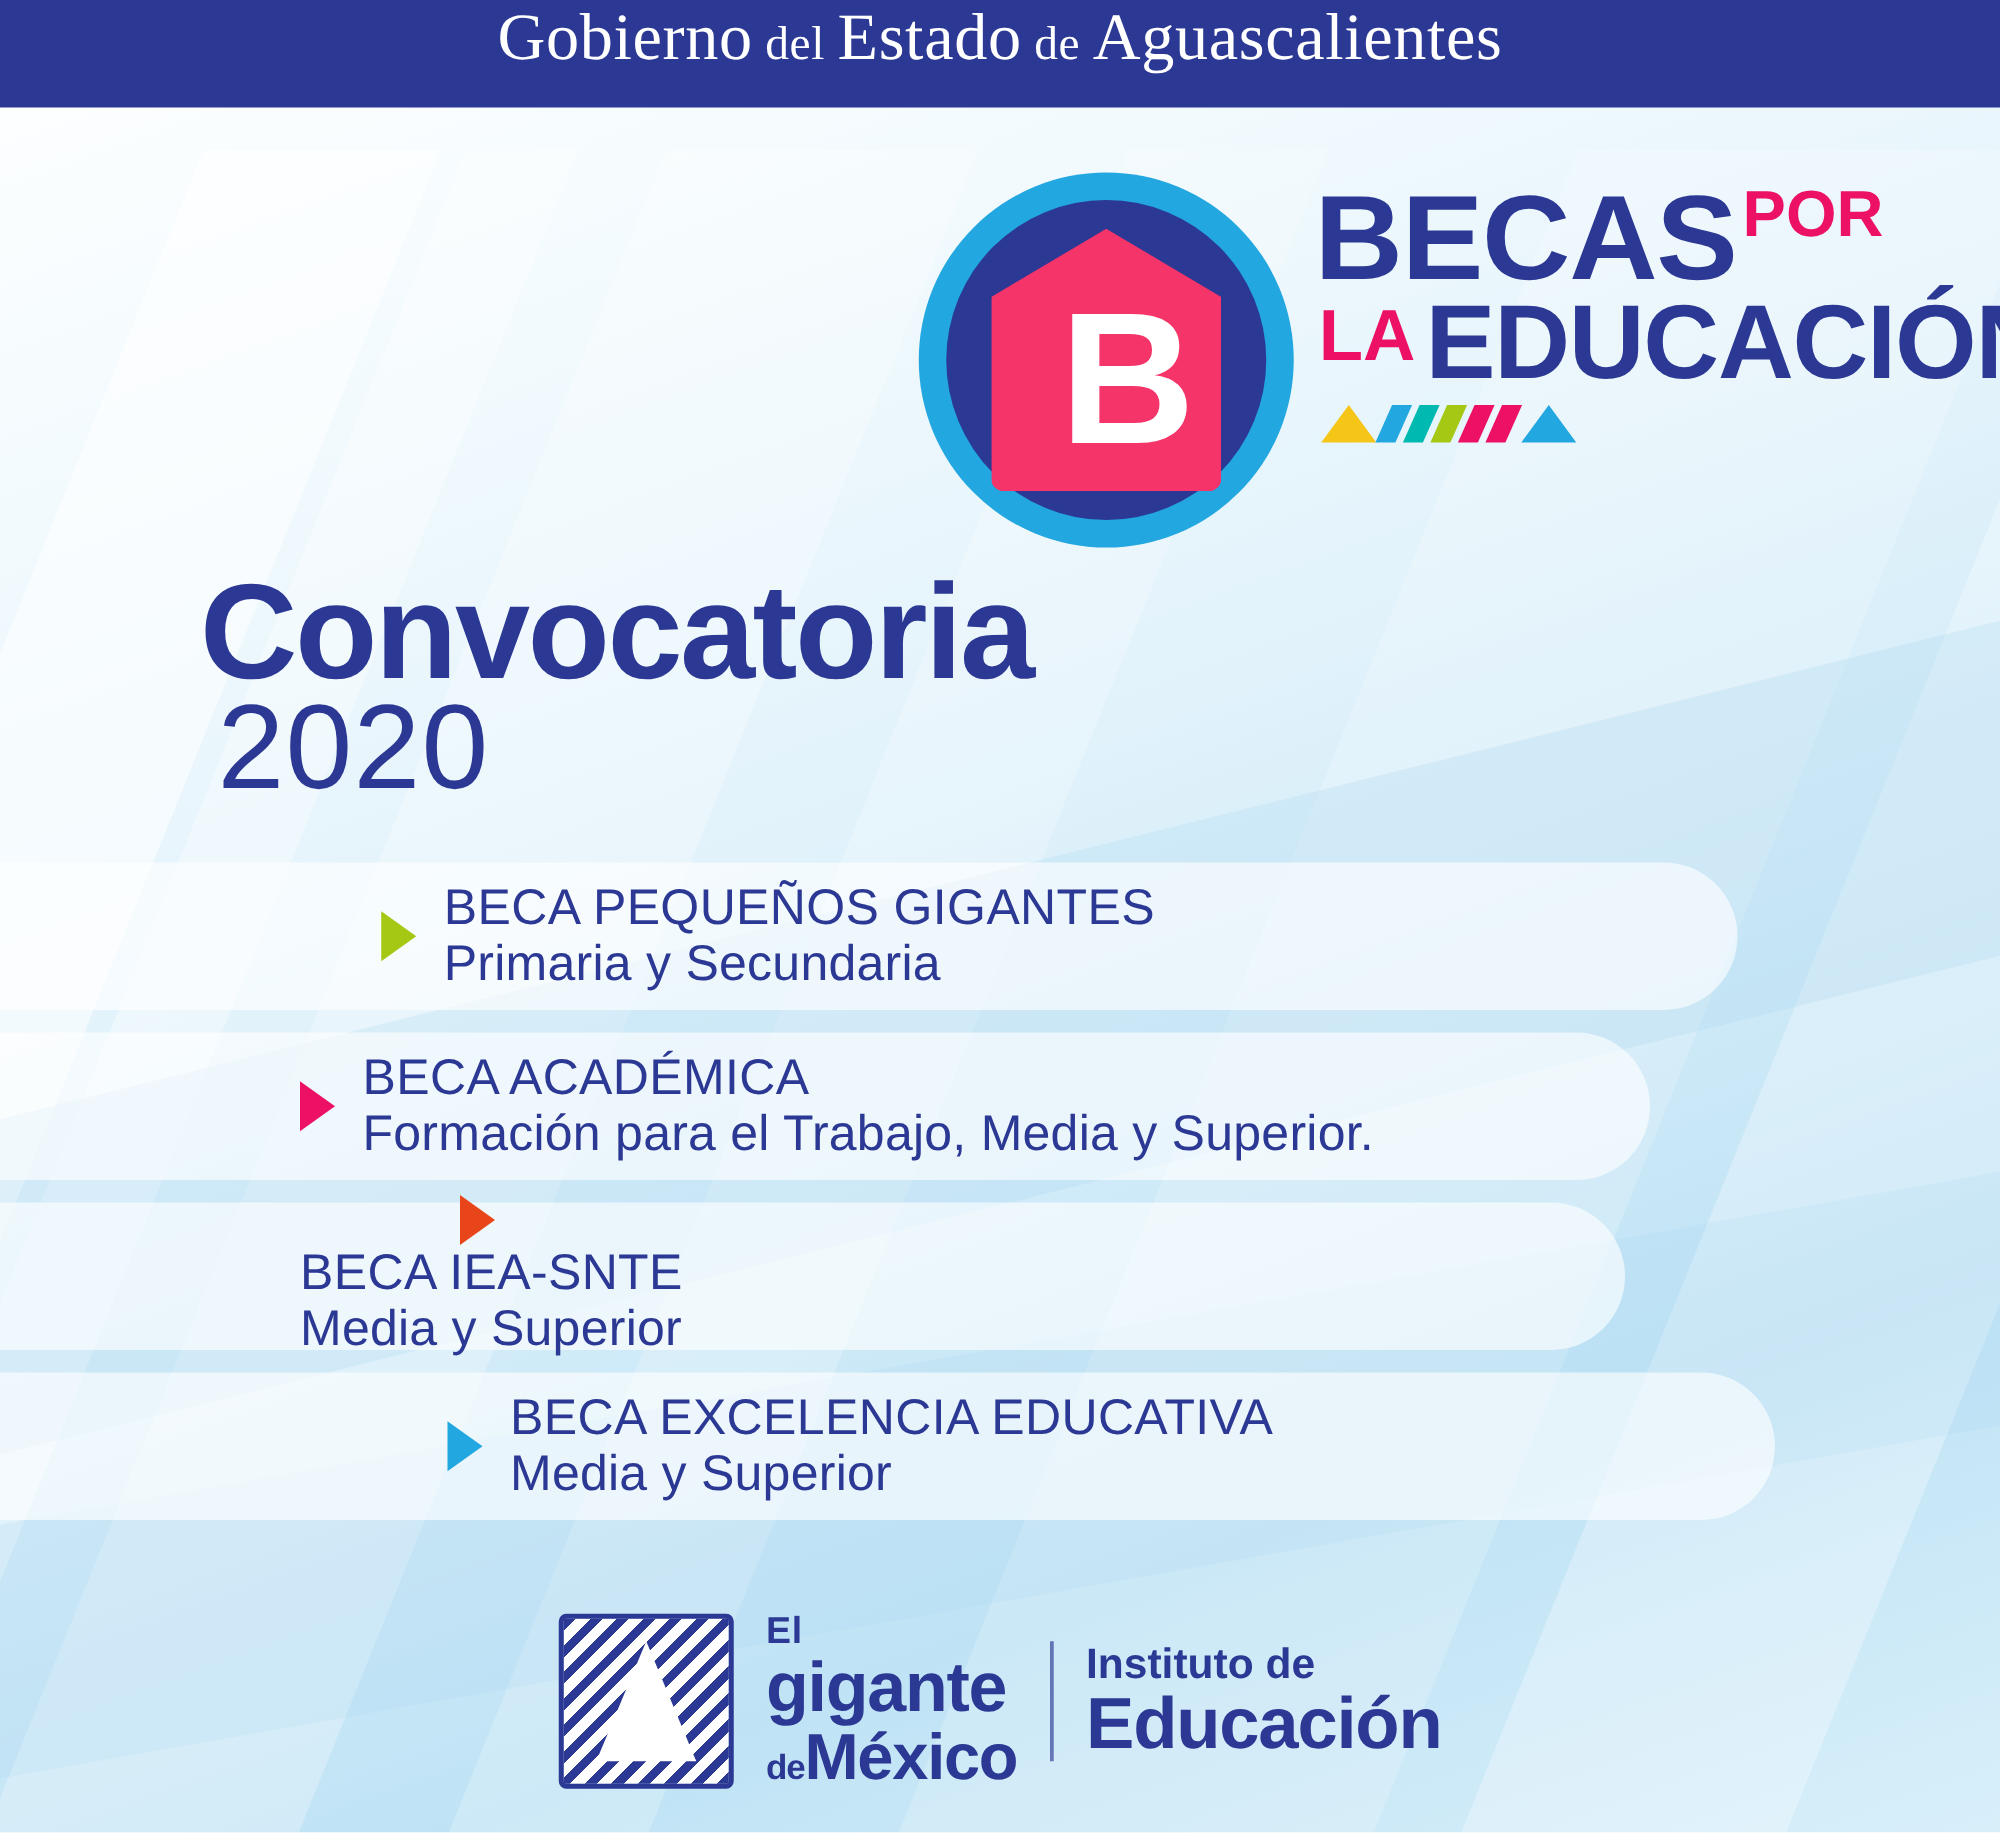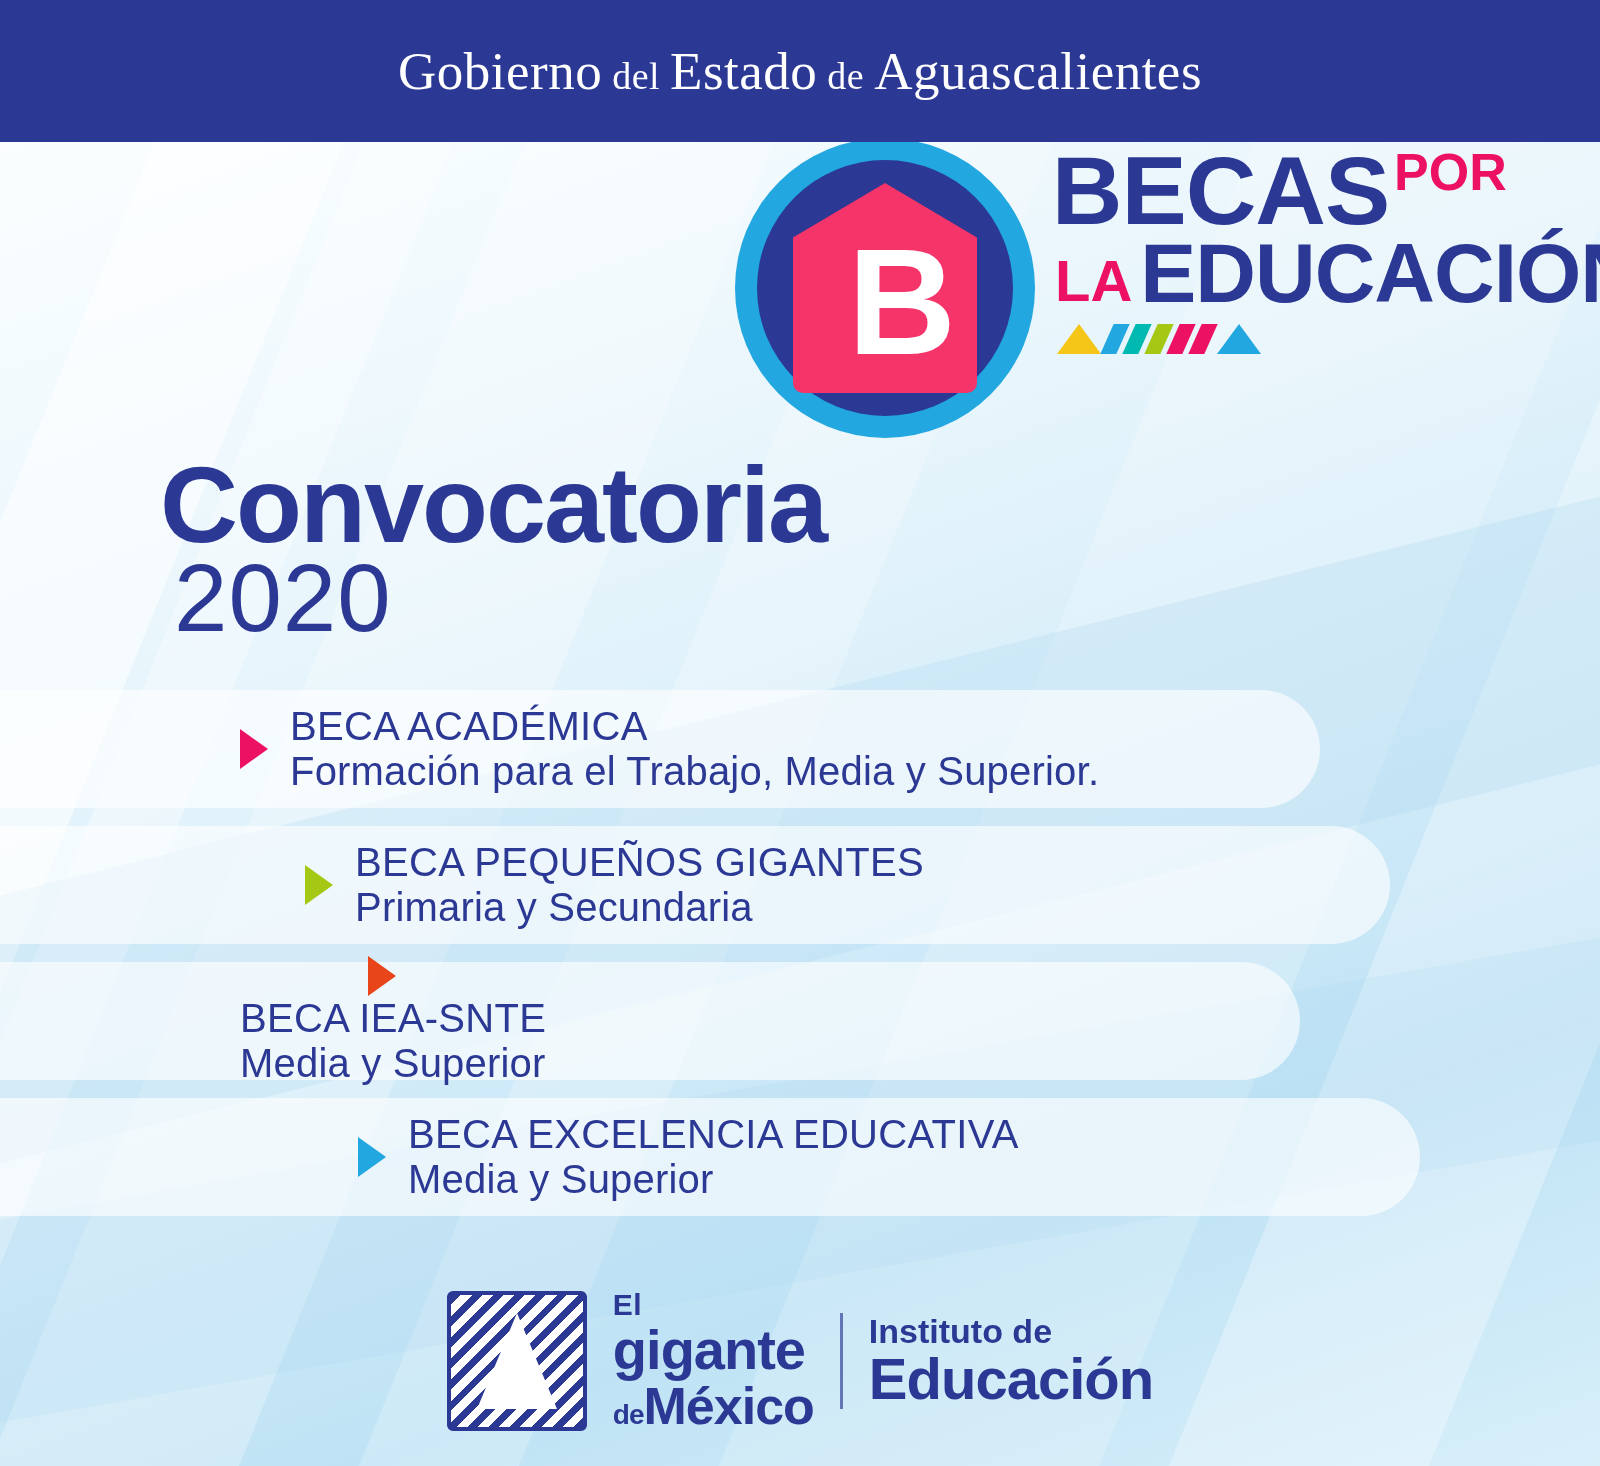--- a/index.html
+++ b/index.html
@@ -43,24 +43,23 @@
   }
   .band.c2 {
     left: -200px; top: 1080px; width: 2000px; height: 200px;
     background: rgba(173, 216, 240, 0.22);
     transform: rotate(-10deg);
   }
 
   
   .gov-bar {
     position: relative;
-    height: 142px;
+    height: 86px;
     background: #2b3894;
     display: flex;
-    align-items: center;
     justify-content: center;
     z-index: 6;
   }
   .gov-bar .gov-text {
     font-family: "Liberation Serif", serif;
     color: #ffffff;
     font-size: 53px;
     letter-spacing: 0.5px;
     white-space: nowrap;
   }
@@ -147,21 +146,21 @@
     display: flex;
     align-items: flex-end;
     line-height: 0.85;
     margin-top: 6px;
   }
   .lw-la {
     font-family: "Liberation Sans", sans-serif;
     font-weight: bold;
     font-size: 58px;
     color: #ed1164;
-    margin-bottom: 4px;
+    margin-bottom: 16px;
   }
   .lw-edu {
     font-family: "Liberation Sans", sans-serif;
     font-weight: bold;
     font-size: 84px;
     color: #2b3894;
     letter-spacing: -1px;
     margin-left: 8px;
   }
   .chevron-strip {
@@ -389,42 +388,42 @@
 
   <div class="title-block">
     <div class="title-line1">Convocatoria</div>
     <div class="title-line2">
       <span class="title-year">2020</span>
     </div>
   </div>
 
   <div class="list">
 
+    <div class="item i1">
+      <div class="pill"></div>
+      <div class="content">
+        <div class="arrow" style="border-left-color:#a5c814"></div>
+        <div class="texts">
+          <div class="t1">BECA PEQUEÑOS GIGANTES</div>
+          <div class="t2">Primaria y Secundaria</div>
+        </div>
+      </div>
+    </div>
+
     <div class="item i0">
       <div class="pill"></div>
       <div class="content">
         <div class="arrow" style="border-left-color:#ed1164"></div>
         <div class="texts">
           <div class="t1">BECA ACADÉMICA</div>
           <div class="t2">Formación para el Trabajo, Media y Superior.</div>
         </div>
       </div>
     </div>
 
-    <div class="item i1">
-      <div class="pill"></div>
-      <div class="content">
-        <div class="arrow" style="border-left-color:#a5c814"></div>
-        <div class="texts">
-          <div class="t1">BECA PEQUEÑOS GIGANTES</div>
-          <div class="t2">Primaria y Secundaria</div>
-        </div>
-      </div>
-    </div>
-
     <div class="item i2">
       <div class="pill"></div>
       <div class="content">
         <div class="arrow" style="border-left-color:#e8461a"></div>
         <div class="texts">
           <div class="t1">BECA IEA-SNTE</div>
           <div class="t2">Media y Superior</div>
         </div>
       </div>
     </div>

